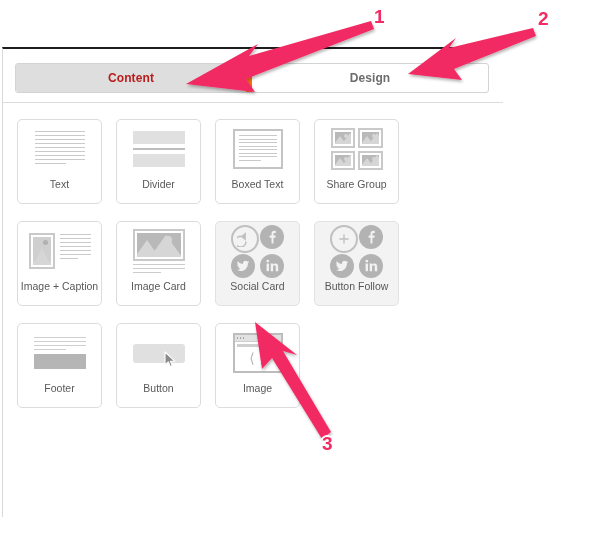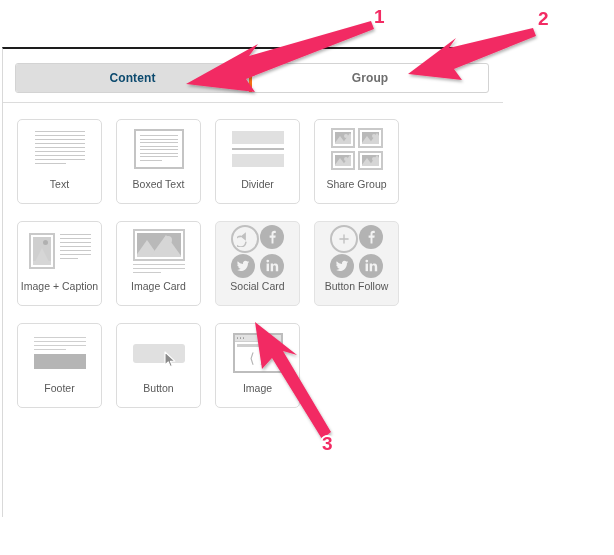--- a/index.html
+++ b/index.html
@@ -51,22 +51,22 @@
     font-size: 12px;
     font-weight: bold;
     color: #6d6d6d;
     letter-spacing: 0.1px;
     cursor: pointer;
     box-sizing: border-box;
     user-select: none;
   }
   .tab.active {
     background: #dedede;
-    color: #0c4a6e;
-    border-right: 3px solid #f97316;
+    color: #b91c1c;
+    border-right: 6px solid #f97316;
   }
 
   
   #tabs-divider {
     position: absolute;
     left: 0px;
     top: 53px;
     width: 500px;
     height: 1px;
     background: #dcdcdc;
@@ -356,21 +356,21 @@
 </head>
 <body>
 
 <div id="editor-panel">
 
   <div id="tab-bar">
     <div class="tab active">
       <span>Content</span>
     </div>
     <div class="tab">
-      <span>Group</span>
+      <span>Design</span>
     </div>
   </div>
 
   <div id="tabs-divider"></div>
 
   <div id="blocks-grid">
 
     <div class="block-tile">
       <div class="tile-art">
         <div class="lines">
@@ -379,47 +379,47 @@
             <i></i>
             <i></i>
             <i></i>
             <i></i>
             <i></i>
             <i></i>
             <i class="short"></i>
         </div>
       </div>
       <div class="tile-label">Text</div>
-    </div>
-
-    <div class="block-tile">
-      <div class="tile-art">
-        <div class="boxed">
-          <i></i>
-            <i></i>
-            <i></i>
-            <i></i>
-            <i></i>
-            <i></i>
-            <i></i>
-            <i class="short"></i>
-        </div>
-      </div>
-      <div class="tile-label">Boxed Text</div>
     </div>
 
     <div class="block-tile">
       <div class="tile-art">
         <div class="divider-art">
           <div class="bar"></div>
           <div class="rule"></div>
           <div class="bar"></div>
         </div>
       </div>
       <div class="tile-label">Divider</div>
+    </div>
+
+    <div class="block-tile">
+      <div class="tile-art">
+        <div class="boxed">
+          <i></i>
+            <i></i>
+            <i></i>
+            <i></i>
+            <i></i>
+            <i></i>
+            <i></i>
+            <i class="short"></i>
+        </div>
+      </div>
+      <div class="tile-label">Boxed Text</div>
     </div>
 
 
     <div class="block-tile">
       <div class="tile-art">
         <div class="img-group">
           <div class="photo">
             <div class="inner">
               <div class="sun" style="width:4px;height:4px;right:3px;top:2px;"></div>
               <div class="mtn" style="left:-1px;border-width:0 6px 8px 6px;"></div>

